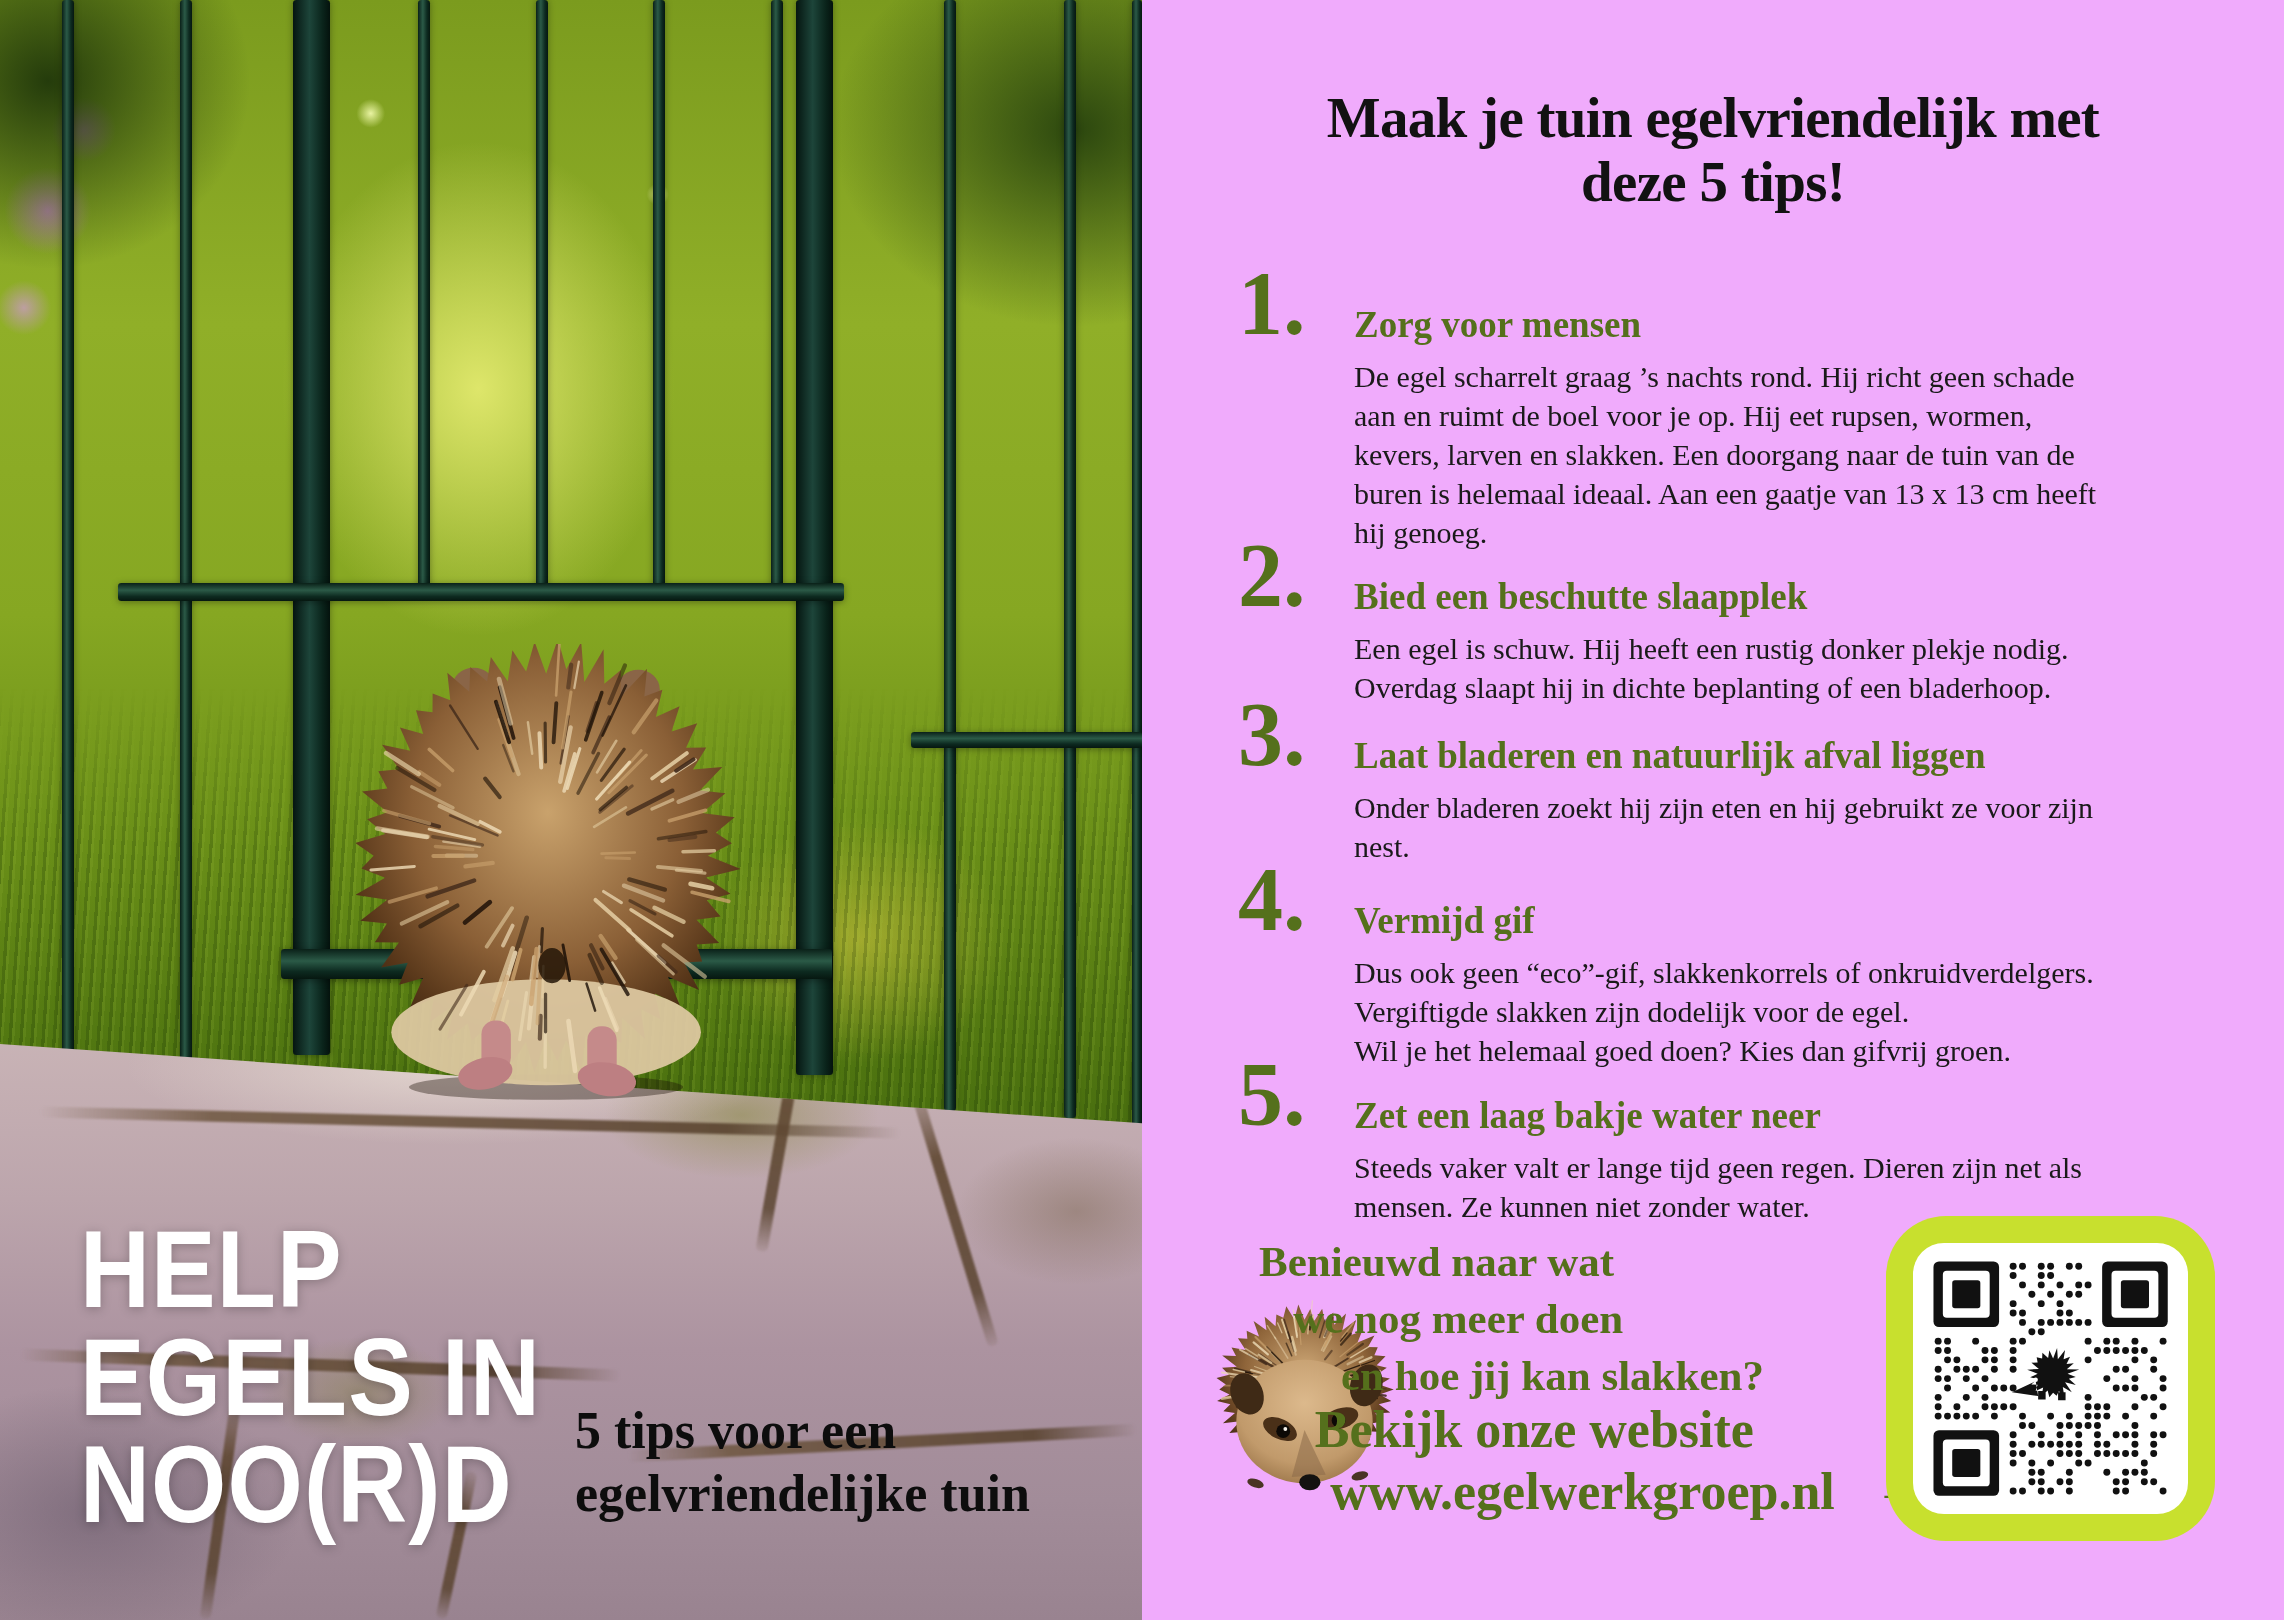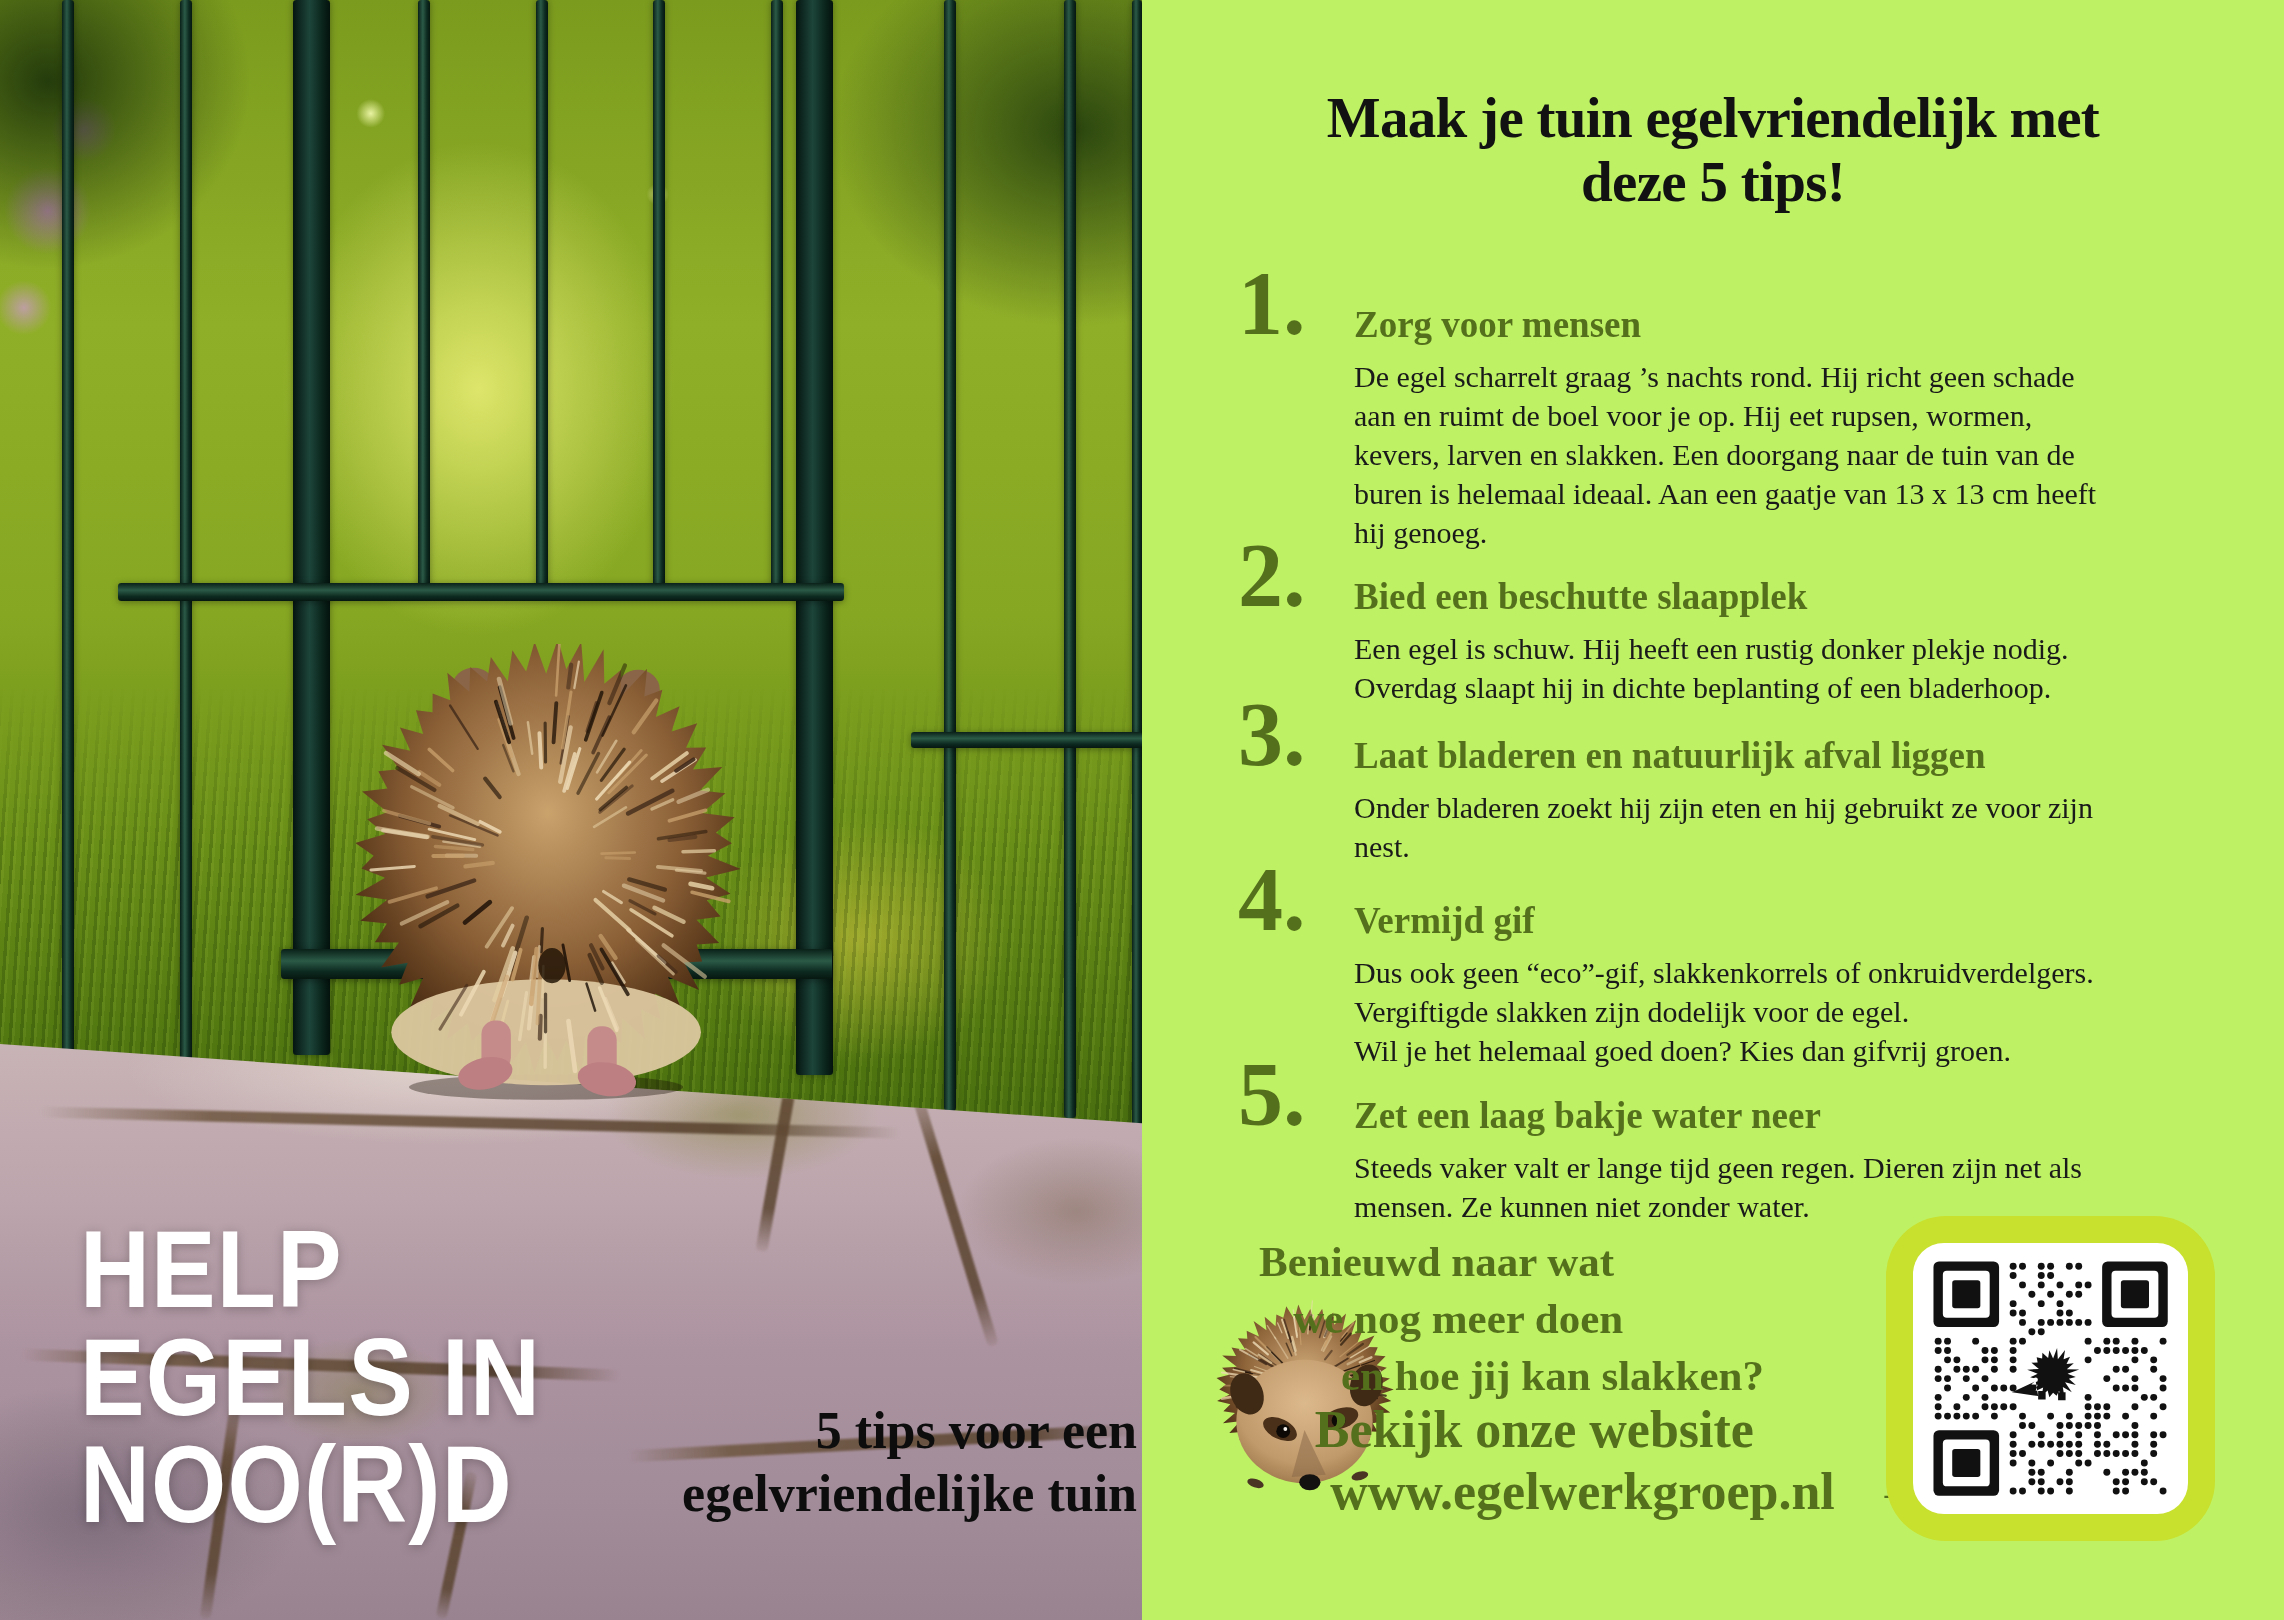--- a/index.html
+++ b/index.html
@@ -38,24 +38,24 @@
       radial-gradient(ellipse 170px 105px at 90% 32%, rgba(122,100,78,.45), rgba(122,100,78,0) 70%),
       radial-gradient(ellipse 274px 170px at 8% 82%, rgba(96,82,100,.5), rgba(96,82,100,0) 75%),
       radial-gradient(ellipse 144px 78px at 30% 62%, rgba(120,122,46,.35), rgba(120,122,46,0) 70%),
       linear-gradient(180deg,#cab5b7 0%,#bca5ac 30%,#ac93a0 55%,#a28c99 80%,#998390 100%);}
   .joint{position:absolute;background:linear-gradient(90deg,rgba(110,86,63,.0),rgba(110,86,63,.85) 20%,rgba(90,68,48,.9) 80%,rgba(110,86,63,0));
     border-radius:5.2px;filter:blur(1.3px);}
   .jointv{background:linear-gradient(180deg,rgba(110,86,63,.1),rgba(96,72,50,.9) 30%,rgba(90,68,48,.85) 80%,rgba(110,86,63,.1));}
   .headline-line{position:absolute;left:80px;color:#ffffff;font-family:"Liberation Sans",sans-serif;
     font-weight:700;font-size:110px;line-height:1;letter-spacing:1.3px;transform:scaleX(.88);
     transform-origin:left top;text-shadow:0 2px 11.8px rgba(0,0,0,.25);white-space:nowrap;}
-  .photo-subtitle{position:absolute;left:575px;top:1399px;width:562px;text-align:right;
+  .photo-subtitle{position:absolute;left:575px;top:1399px;width:562px;text-align:left;
     color:#0d0d0d;font-weight:700;font-size:52px;line-height:63px;}
   
-  .panel{position:absolute;left:1142px;top:0;width:1142px;height:1620px;background:#bef264;color:#1c1c1c;}
+  .panel{position:absolute;left:1142px;top:0;width:1142px;height:1620px;background:#f0abfc;color:#1c1c1c;}
   .page-title{position:absolute;top:86px;left:0;width:100%;text-align:center;
     font-weight:700;font-size:57px;line-height:64px;color:#121212;letter-spacing:-0.7px;}
   .tip{position:absolute;left:96px;display:flex;}
   .tip-num{flex:none;width:116px;font-weight:700;font-size:90px;line-height:.78;color:#55701c;}
   .tip-col{width:856px;padding-top:37px;}
   .tip-heading{margin:0 0 14.4px 0;font-weight:700;font-size:37px;line-height:1;color:#55701c;}
   .tip-body{margin:0;font-size:30px;line-height:39px;white-space:pre-line;color:#1a1a1a;}
   .footer-text{position:absolute;left:163px;top:1233px;width:640px;color:#55701c;font-weight:700;}
   .curious{font-size:43px;line-height:57px;position:relative;}
   .cta{font-size:52px;line-height:51px;position:relative;left:9.8px;}

